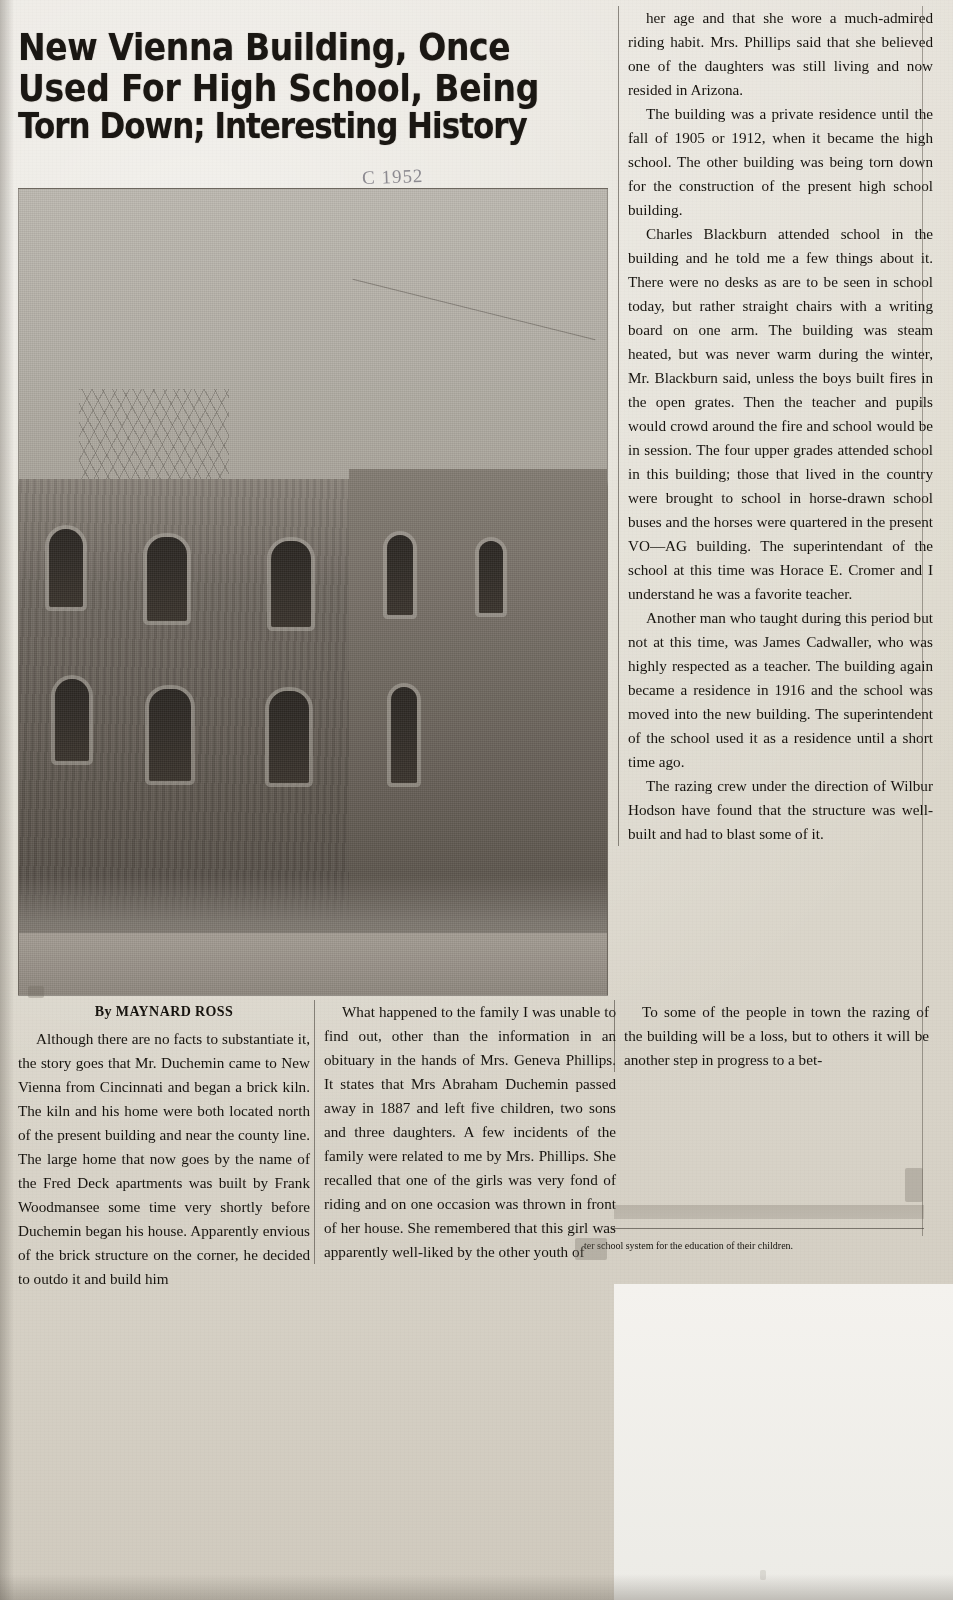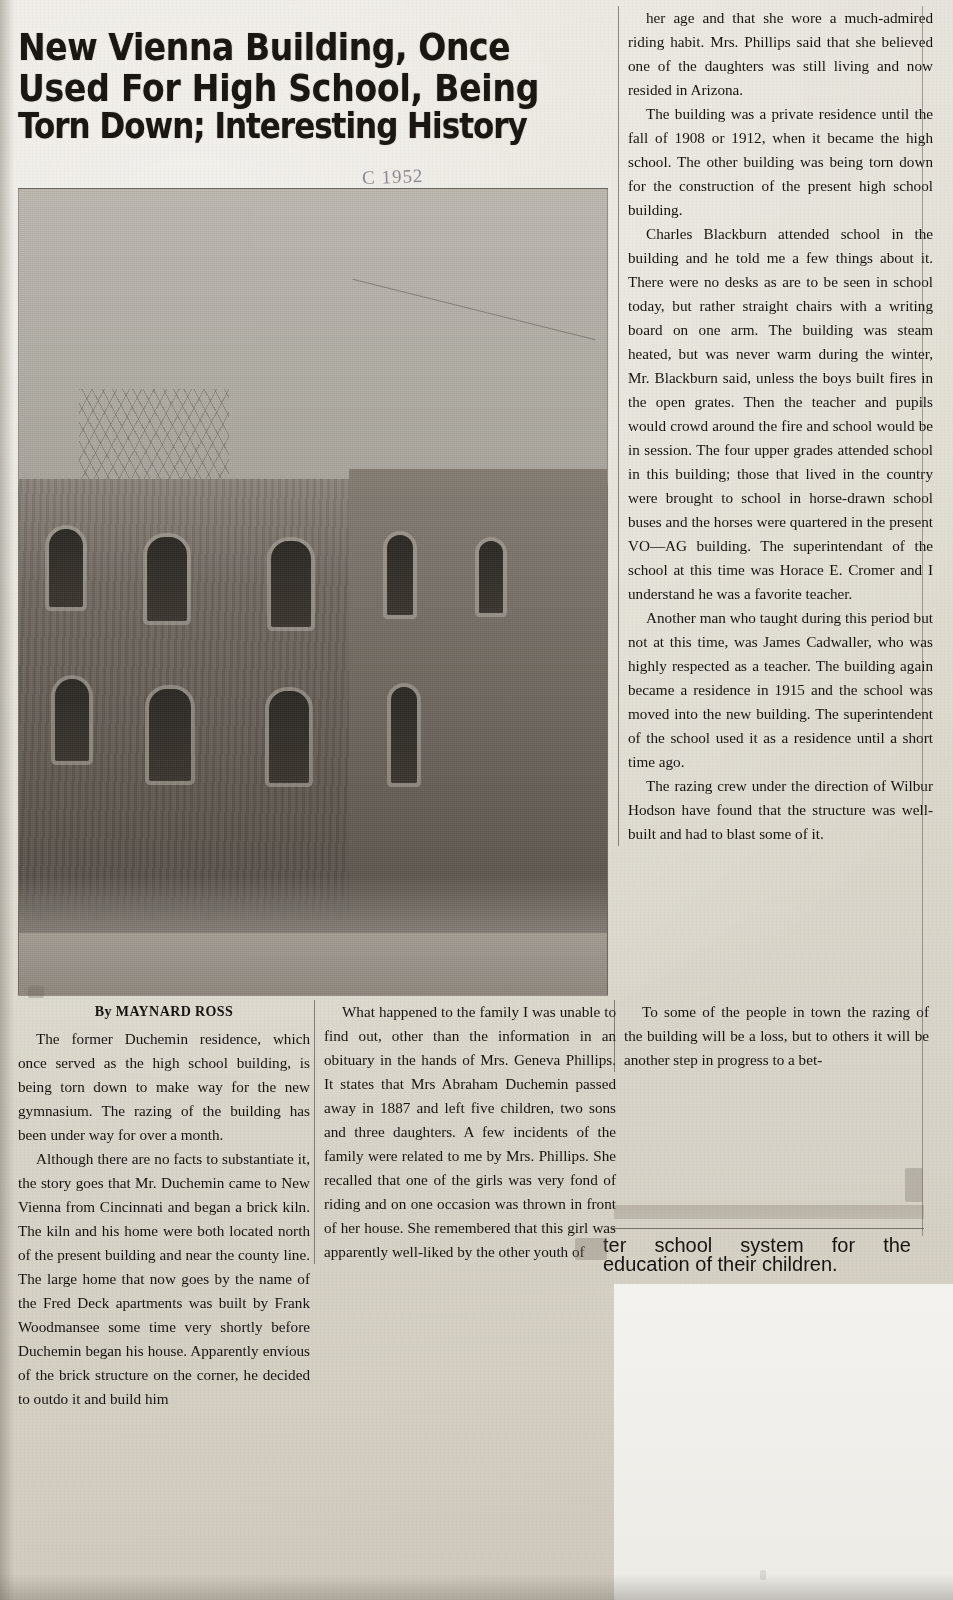--- a/index.html
+++ b/index.html
@@ -141,22 +141,22 @@
   }
   #tape-bottom{
     position:absolute;left:614px;top:1205px;width:310px;height:14px;
     background:linear-gradient(180deg,rgba(150,143,132,.45),rgba(120,113,103,.25));
   }
   #cutline{
     position:absolute;left:612px;top:1228px;width:312px;height:1px;
     background:rgba(60,55,48,.6);
   }
   #col-b3b{
-    position:absolute;left:603px;top:1236px;width:308px;
-    font-family:Liberation Sans, sans-serif;font-size:20px;line-height:19.1px;color:#17140f;
+    position:absolute;left:584px;top:1236px;width:308px;
+    font-family:Liberation Serif, serif;font-size:10px;line-height:19.1px;color:#17140f;
     text-align:justify;
   }
   #white-patch2{
     position:absolute;left:614px;top:1284px;width:339px;height:316px;
     background:linear-gradient(180deg,#f4f2ee,#ecebe6);
   }
   #right-edge-rule{
     position:absolute;left:922px;top:6px;width:1px;height:1230px;background:rgba(70,64,56,.45);
   }
   #left-edge-shadow{
@@ -202,29 +202,28 @@
     <div class="arch" style="left:250px;top:502px;width:40px;height:92px;"></div>
     <div class="arch" style="left:372px;top:498px;width:26px;height:96px;"></div>
 
     <div class="rubble"></div>
     <div class="ground"></div>
     <div class="photo-noise"></div>
   </div>
 
   <div class="col rule-left" id="col-right-top">
     <p class="first">her age and that she wore a much-admired riding habit. Mrs. Phillips said that she believed one of the daughters was still living and now resided in Arizona.</p>
-    <p>The building was a private residence until the fall of 1908 or 1912, when it became the high school. The other building was being torn down for the construction of the present high school building.</p>
+    <p>The building was a private residence until the fall of 1905 or 1912, when it became the high school. The other building was being torn down for the construction of the present high school building.</p>
     <p>Charles Blackburn attended school in the building and he told me a few things about it. There were no desks as are to be seen in school today, but rather straight chairs with a writing board on one arm. The building was steam heated, but was never warm during the winter, Mr. Blackburn said, unless the boys built fires in the open grates. Then the teacher and pupils would crowd around the fire and school would be in session. The four upper grades attended school in this building; those that lived in the country were brought to school in horse-drawn school buses and the horses were quartered in the present VO—AG building. The superintendant of the school at this time was Horace E. Cromer and I understand he was a favorite teacher.</p>
-    <p>Another man who taught during this period but not at this time, was James Cadwaller, who was highly respected as a teacher. The building again became a residence in 1915 and the school was moved into the new building. The superintendent of the school used it as a residence until a short time ago.</p>
+    <p>Another man who taught during this period but not at this time, was James Cadwaller, who was highly respected as a teacher. The building again became a residence in 1916 and the school was moved into the new building. The superintendent of the school used it as a residence until a short time ago.</p>
     <p>The razing crew under the direction of Wilbur Hodson have found that the structure was well-built and had to blast some of it.</p>
   </div>
 
   <div class="col" id="col-b1">
     <p id="byline">By MAYNARD ROSS</p>
-    <p class="first">The former Duchemin residence, which once served as the high school building, is being torn down to make way for the new gymnasium. The razing of the building has been under way for over a month.</p>
     <p>Although there are no facts to substantiate it, the story goes that Mr. Duchemin came to New Vienna from Cincinnati and began a brick kiln. The kiln and his home were both located north of the present building and near the county line. The large home that now goes by the name of the Fred Deck apartments was built by Frank Woodmansee some time very shortly before Duchemin began his house. Apparently envious of the brick structure on the corner, he decided to outdo it and build him</p>
   </div>
 
   <div class="col rule-left" id="col-b2">
     <p>What happened to the family I was unable to find out, other than the information in an obituary in the hands of Mrs. Geneva Phillips. It states that Mrs Abraham Duchemin passed away in 1887 and left five children, two sons and three daughters. A few incidents of the family were related to me by Mrs. Phillips. She recalled that one of the girls was very fond of riding and on one occasion was thrown in front of her house. She remembered that this girl was apparently well-liked by the other youth of</p>
   </div>
 
   <div class="col rule-left" id="col-b3">
     <p>To some of the people in town the razing of the building will be a loss, but to others it will be another step in progress to a bet-</p>
   </div>

